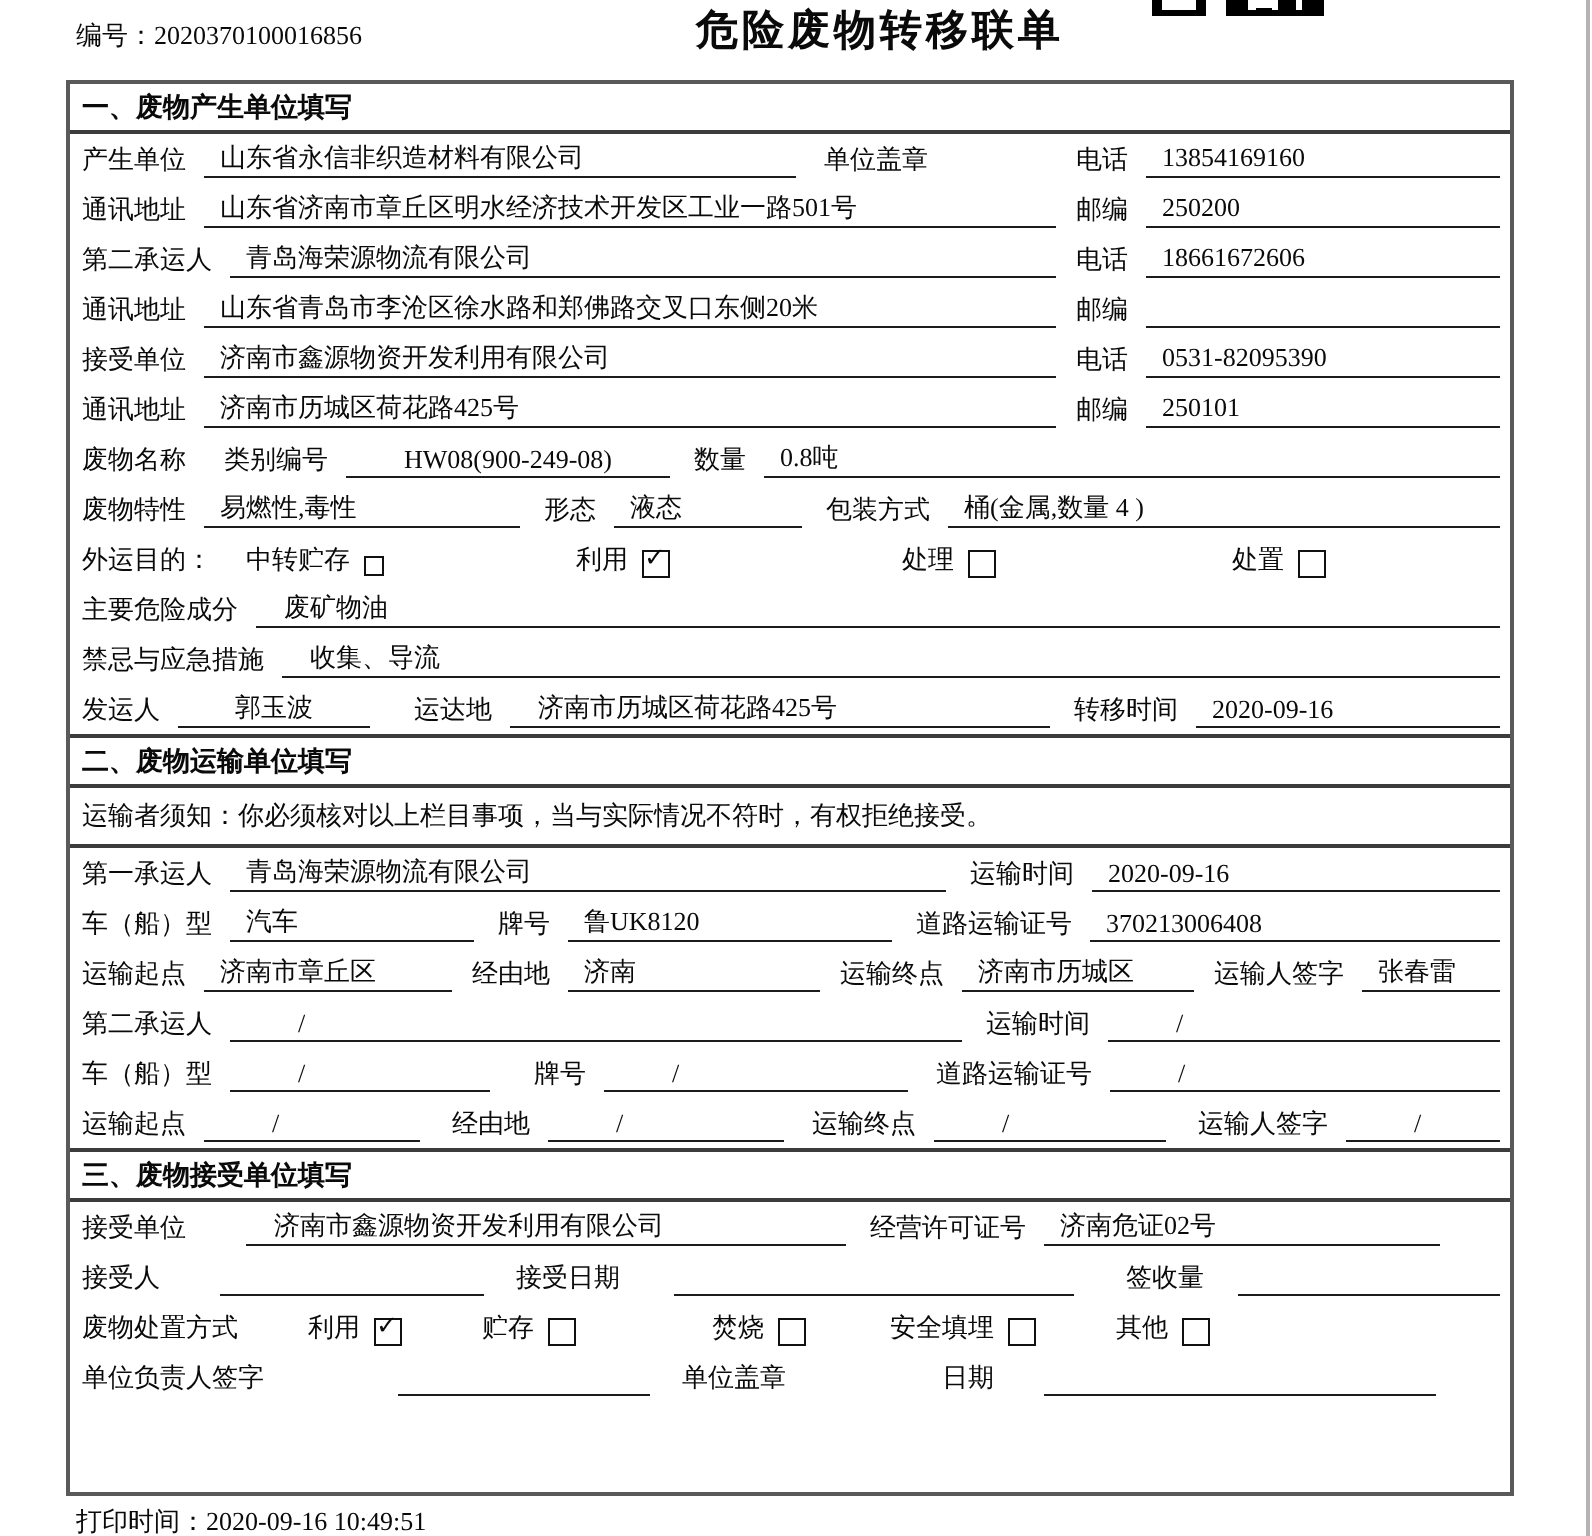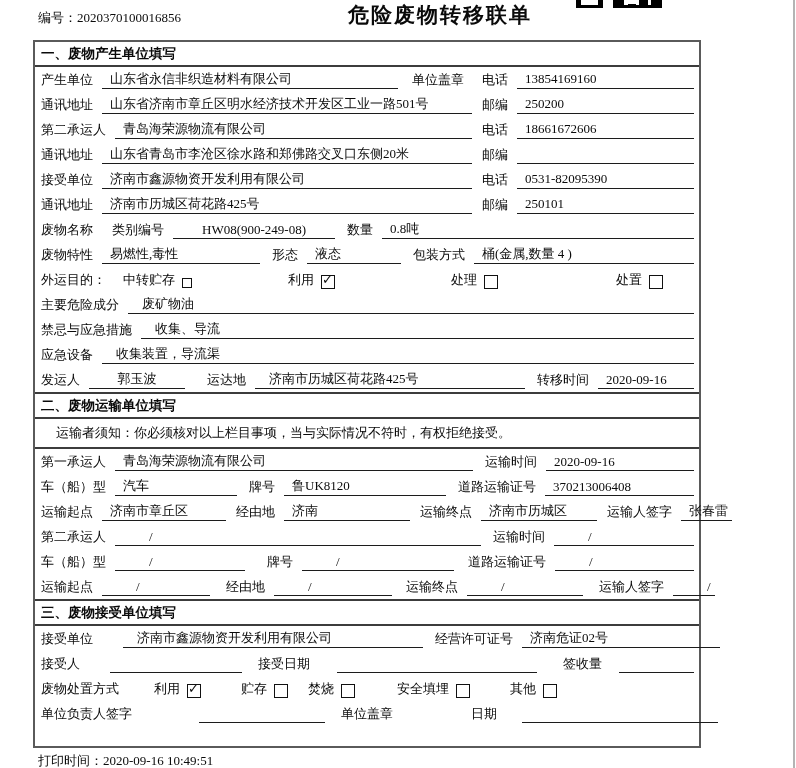--- a/index.html
+++ b/index.html
@@ -12,31 +12,31 @@
   .doc-title{
     position:absolute;top:1px;left:0;width:100%;text-align:center;
     font-weight:bold;font-size:21px;letter-spacing:2px;transform:translateX(42px);
     font-family:"Liberation Sans","DejaVu Sans",sans-serif;
   }
   .qr-frag{position:absolute;left:576px;top:0;width:86px;height:8px;}
   .qr-frag div{position:absolute;background:#000;}
   .edge-line{position:absolute;right:1px;top:0;width:2px;height:768px;background:#b4b4b4;}
 
   .form{
-    position:absolute;left:33px;top:40px;width:668px;height:708px;
+    position:absolute;left:33px;top:40px;width:724px;height:708px;
     border:2px solid #5a5a5a;box-sizing:border-box;background:#fff;
   }
   .sec-title{
     height:23px;line-height:23px;padding-left:6px;
     font-weight:bold;font-size:13.5px;
     font-family:"Liberation Sans","DejaVu Sans",sans-serif;
     border-bottom:2px solid #3c3c3c;
   }
   .sec-top{border-top:2px solid #3c3c3c;}
-  .notice{height:28px;line-height:28px;padding-left:21px;border-bottom:2px solid #3c3c3c;white-space:nowrap;}
+  .notice{height:28px;line-height:28px;padding-left:6px;border-bottom:2px solid #3c3c3c;white-space:nowrap;}
 
   .row{
     display:flex;align-items:flex-end;height:25px;box-sizing:border-box;
     padding:0 5px 3px 6px;white-space:nowrap;
   }
   .row-s3{height:25px;}
   .lbl{margin-right:9px;flex:0 0 auto;}
   .plain{flex:0 0 auto;}
   .fill{
     border-bottom:1px solid #1c1c1c;padding:0 4px 0 8px;
@@ -194,24 +194,20 @@
   <div class="row">
     <span class="lbl">主要危险成分</span>
     <span class="fill fx" style="padding-left:14px;">废矿物油</span>
   </div>
 
   <div class="row">
     <span class="lbl">禁忌与应急措施</span>
     <span class="fill fx" style="padding-left:14px;">收集、导流</span>
   </div>
 
-  <div class="row">
-    <span class="lbl">应急设备</span>
-    <span class="fill fx" style="padding-left:14px;">收集装置，导流渠</span>
-  </div>
 
   <div class="row">
     <span class="lbl">发运人</span>
     <span class="fill ctr" style="width:96px;">郭玉波</span>
     <span class="lbl" style="margin-left:22px;">运达地</span>
     <span class="fill" style="width:270px;padding-left:14px;">济南市历城区荷花路425号</span>
     <span class="lbl" style="margin-left:12px;">转移时间</span>
     <span class="fill fx">2020-09-16</span>
   </div>
 
@@ -295,21 +291,21 @@
     <span class="opt" style="margin-left:26px;">
       <span>利用</span>
       <span class="cb">
           <span class="tick">✓</span>
         </span>
     </span>
     <span class="opt" style="margin-left:40px;">
       <span>贮存</span>
       <span class="cb"></span>
     </span>
-    <span class="opt" style="margin-left:20px;">
+    <span class="opt" style="margin-left:68px;">
       <span>焚烧</span>
       <span class="cb"></span>
     </span>
     <span class="opt" style="margin-left:42px;">
       <span>安全填埋</span>
       <span class="cb"></span>
     </span>
     <span class="opt" style="margin-left:40px;">
       <span>其他</span>
       <span class="cb"></span>

